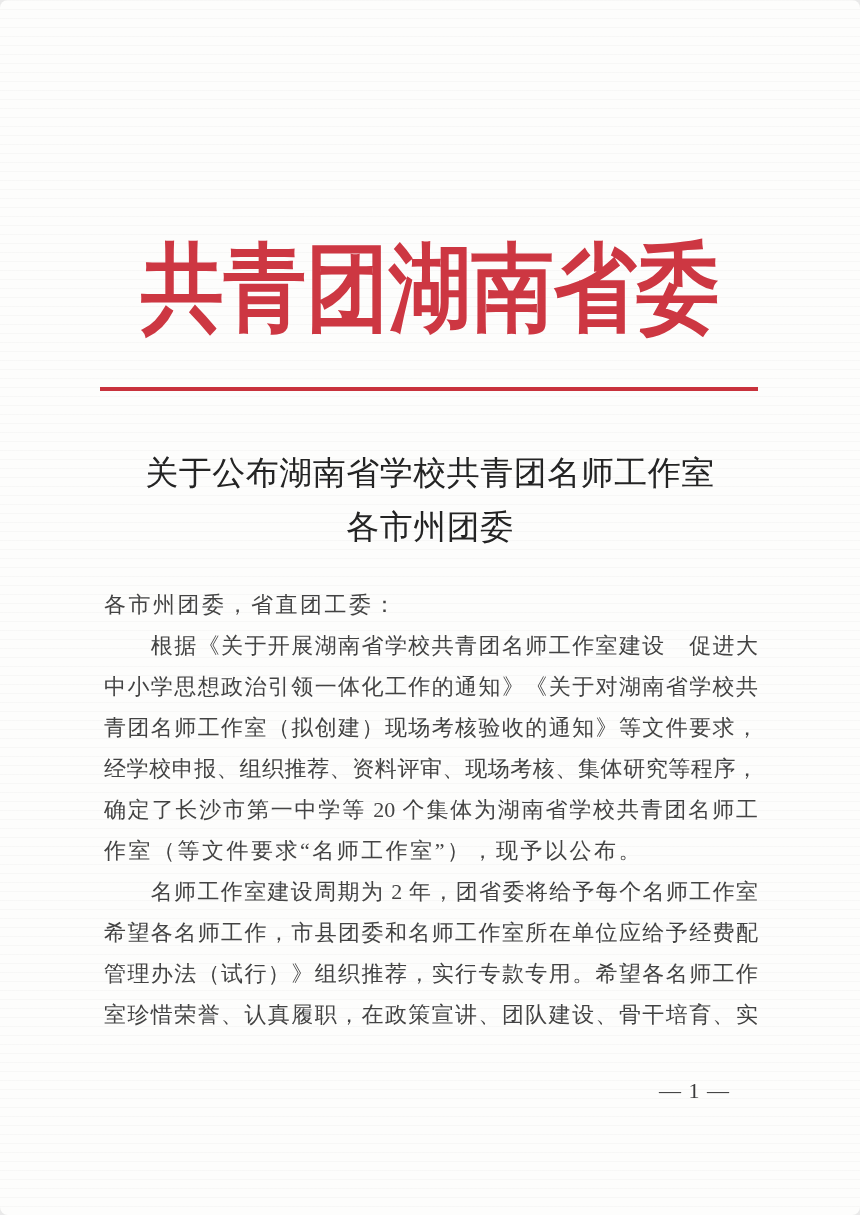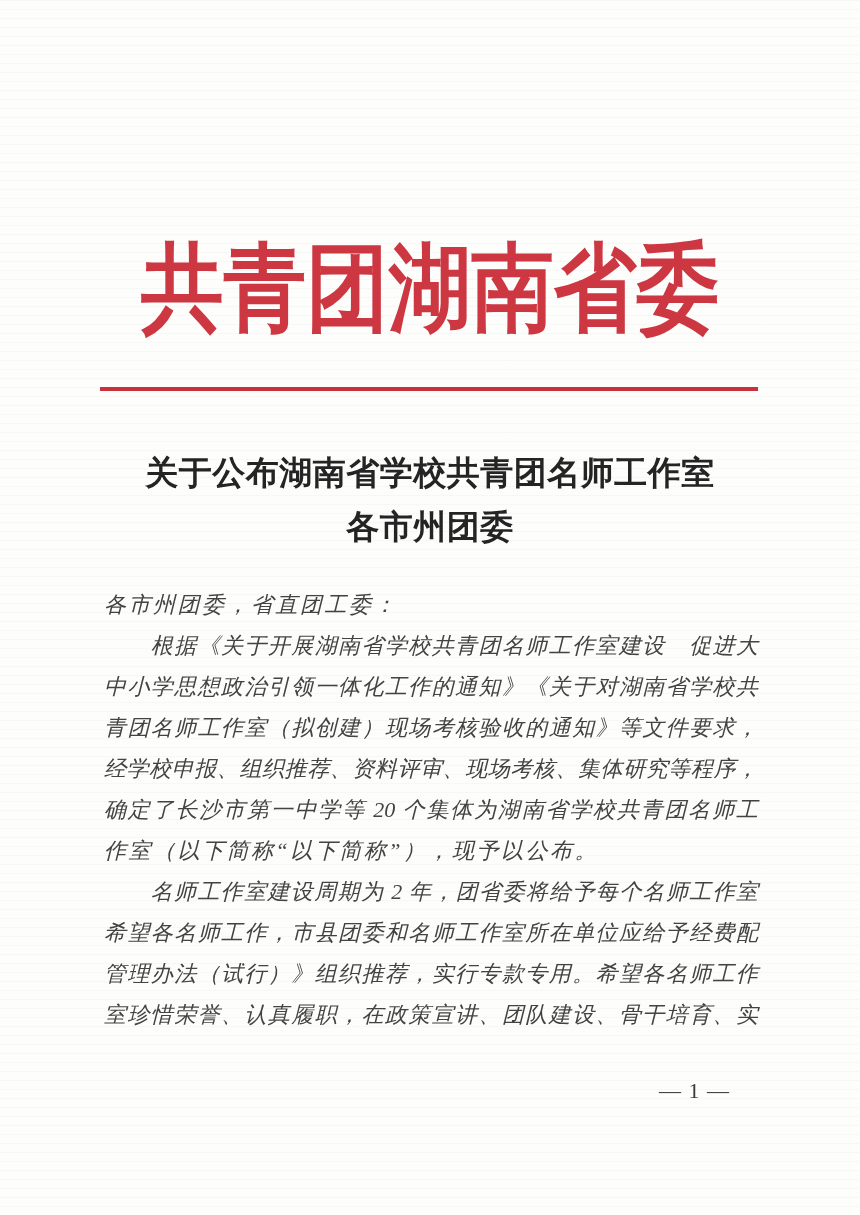--- a/index.html
+++ b/index.html
@@ -9,20 +9,21 @@
     --title-ink:#242424;
   }
   html,body{margin:0;padding:0;background:#e9e9e9;}
   .page{
     position:relative;
     width:860px;height:1215px;
     margin:0 auto;
     background:#fdfdfc;
     overflow:hidden;
     font-family:"Liberation Serif","DejaVu Serif",serif;
+    border-radius:8px;
   }
   
   .page::before{
     content:"";
     position:absolute;inset:0;
     background:repeating-linear-gradient(to bottom,
       rgba(170,170,170,0.07) 0 1px, transparent 1px 9px);
     pointer-events:none;
   }
   .letterhead{
@@ -38,34 +39,33 @@
   }
   .red-rule{
     position:absolute;top:387px;left:100px;
     width:658px;height:4px;
     background:var(--rule-red);
   }
   .doc-title{
     position:absolute;top:446px;left:0;right:0;
     text-align:center;
     font-size:33px;line-height:54px;
-    font-weight:700;
+    font-weight:400;
     color:var(--title-ink);
     letter-spacing:0.5px;
   }
   .body-block{
     position:absolute;top:584px;left:104px;
     width:654px;
     font-size:22px;line-height:41px;
     color:var(--text);
   }
   .line{
     letter-spacing:2.5px;
     white-space:pre-wrap;
-    font-style:italic;
   }
   .line.just{
     letter-spacing:normal;
     text-align:justify;
     text-align-last:justify;
     text-justify:inter-character;
   }
   .page-number{
     position:absolute;top:1077px;right:130px;
     font-size:22px;line-height:28px;
@@ -88,21 +88,21 @@
     <div>各市州团委</div>
   </div>
 
   <div class="body-block">
     <div class="line">各市州团委，省直团工委：</div>
     <div class="line just">　　根据《关于开展湖南省学校共青团名师工作室建设　促进大</div>
     <div class="line just">中小学思想政治引领一体化工作的通知》《关于对湖南省学校共</div>
     <div class="line just">青团名师工作室（拟创建）现场考核验收的通知》等文件要求，</div>
     <div class="line just">经学校申报、组织推荐、资料评审、现场考核、集体研究等程序，</div>
     <div class="line just">确定了长沙市第一中学等 20 个集体为湖南省学校共青团名师工</div>
-    <div class="line">作室（以下简称“以下简称”），现予以公布。</div>
+    <div class="line">作室（等文件要求“名师工作室”），现予以公布。</div>
     <div class="line just">　　名师工作室建设周期为 2 年，团省委将给予每个名师工作室</div>
     <div class="line just">希望各名师工作，市县团委和名师工作室所在单位应给予经费配</div>
     <div class="line just">管理办法（试行）》组织推荐，实行专款专用。希望各名师工作</div>
     <div class="line just">室珍惜荣誉、认真履职，在政策宣讲、团队建设、骨干培育、实</div>
   </div>
 
   <div class="page-number">— 1 —</div>
 
 </div>
 

